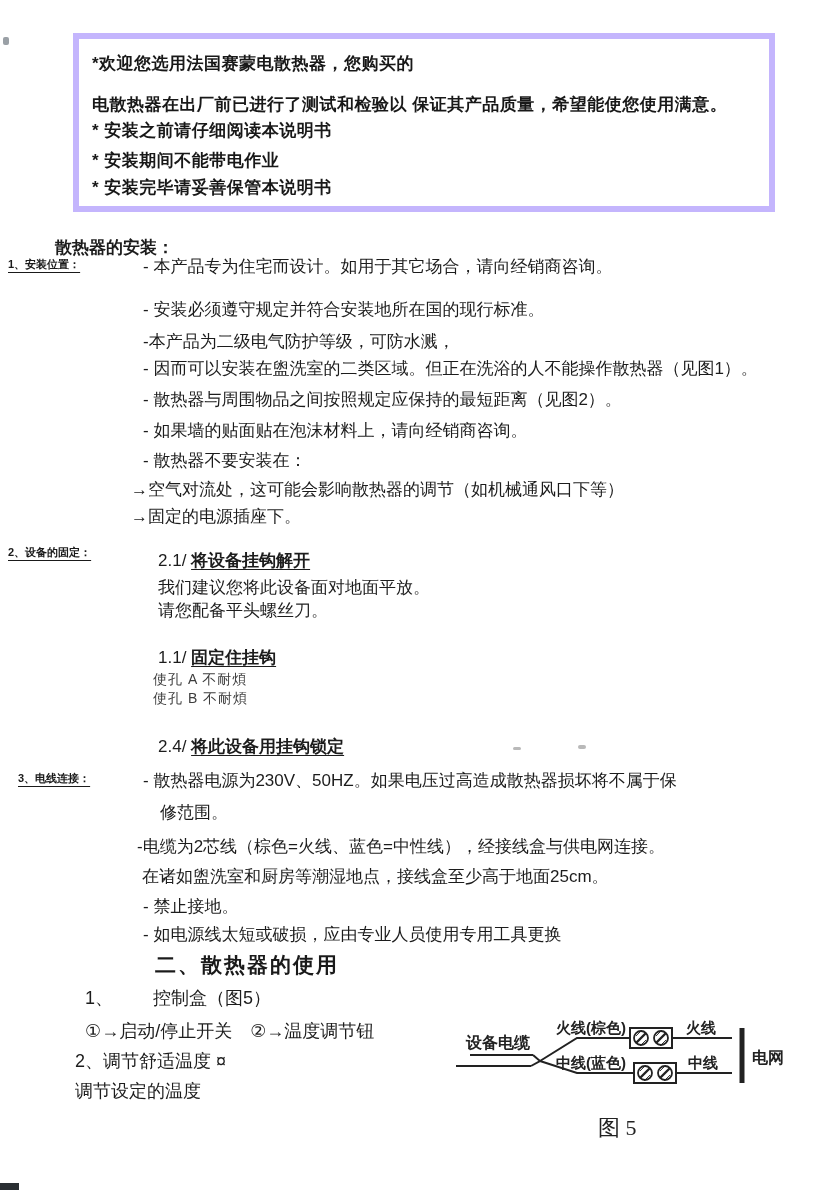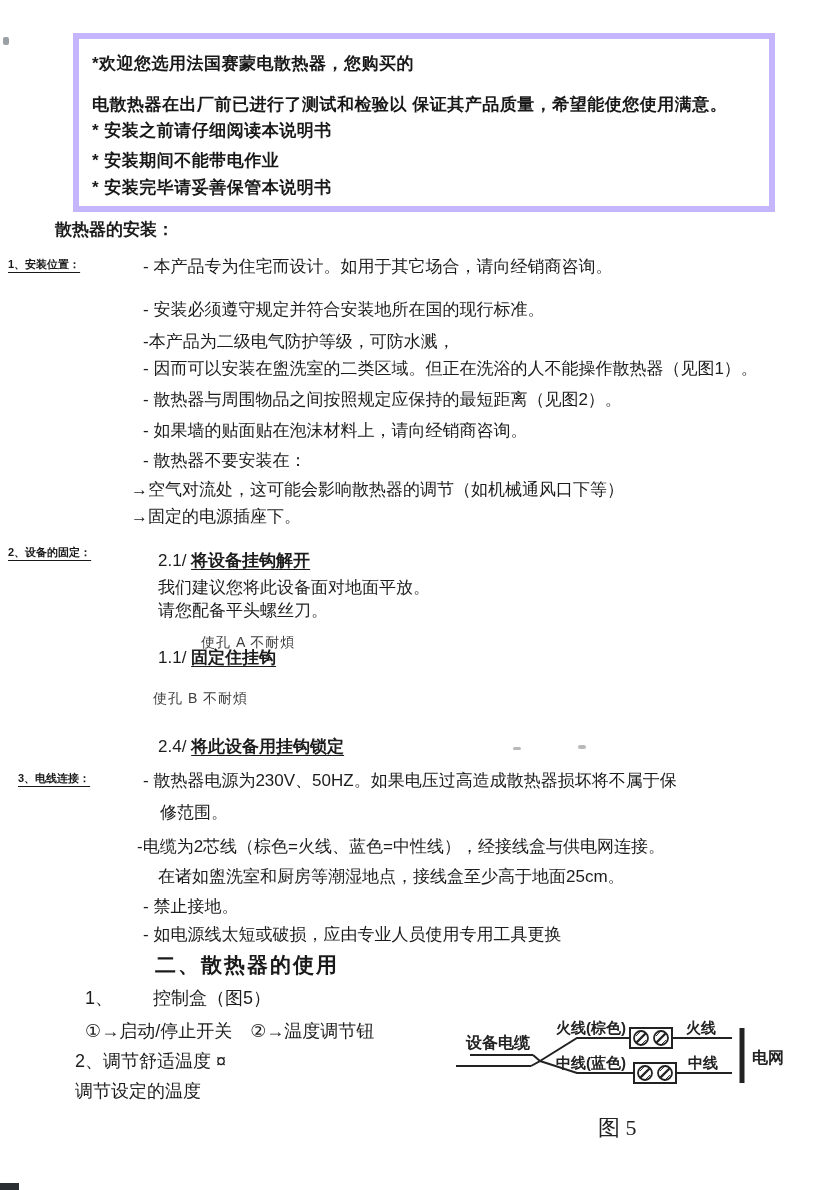--- a/index.html
+++ b/index.html
@@ -32,21 +32,21 @@
 <body>
 
 <div class="notice-box">
   <div class="line" style="top:13px;">*欢迎您选用法国赛蒙电散热器，您购买的</div>
   <div class="line" style="top:46px;margin-top:8px;">电散热器在出厂前已进行了测试和检验以 保证其产品质量，希望能使您使用满意。</div>
   <div class="line" style="top:80px;">* 安装之前请仔细阅读本说明书</div>
   <div class="line" style="top:110px;">* 安装期间不能带电作业</div>
   <div class="line" style="top:137px;">* 安装完毕请妥善保管本说明书</div>
 </div>
 
-<div class="abs txt semibold" style="left:55px;top:220px;">散热器的安装：</div>
+<div class="abs txt semibold" style="left:55px;top:238px;">散热器的安装：</div>
 
 <div class="abs sec-label" style="left:8px;top:257px;">1、安装位置：</div>
 <div class="abs txt" style="left:143px;top:257px;">- 本产品专为住宅而设计。如用于其它场合，请向经销商咨询。</div>
 <div class="abs txt" style="left:143px;top:300px;">- 安装必须遵守规定并符合安装地所在国的现行标准。</div>
 <div class="abs txt" style="left:143px;top:332px;">-本产品为二级电气防护等级，可防水溅，</div>
 <div class="abs txt" style="left:143px;top:359px;">- 因而可以安装在盥洗室的二类区域。但正在洗浴的人不能操作散热器（见图1）。</div>
 <div class="abs txt" style="left:143px;top:390px;">- 散热器与周围物品之间按照规定应保持的最短距离（见图2）。</div>
 <div class="abs txt" style="left:143px;top:421px;">- 如果墙的贴面贴在泡沫材料上，请向经销商咨询。</div>
 <div class="abs txt" style="left:143px;top:451px;">- 散热器不要安装在：</div>
 <div class="abs txt" style="left:131px;top:480px;">→空气对流处，这可能会影响散热器的调节（如机械通风口下等）</div>
@@ -55,34 +55,34 @@
 <div class="abs sec-label" style="left:8px;top:545px;">2、设备的固定：</div>
 <div class="abs txt" style="left:158px;top:551px;">
   <span>2.1/ </span><span class="step-title">将设备挂钩解开</span>
 </div>
 <div class="abs txt" style="left:158px;top:578px;">我们建议您将此设备面对地面平放。</div>
 <div class="abs txt" style="left:158px;top:601px;">请您配备平头螺丝刀。</div>
 
 <div class="abs txt" style="left:158px;top:648px;">
   <span>1.1/ </span><span class="step-title">固定住挂钩</span>
 </div>
-<div class="abs small-note" style="left:153px;top:634px;margin-left:48px;">使孔 A 不耐煩</div>
+<div class="abs small-note" style="left:153px;top:671px;">使孔 A 不耐煩</div>
 <div class="abs small-note" style="left:153px;top:690px;">使孔 B 不耐煩</div>
 
 <div class="abs txt" style="left:158px;top:737px;">
   <span>2.4/ </span><span class="step-title">将此设备用挂钩锁定</span>
 </div>
 <div class="speck" style="left:513px;top:747px;width:8px;height:3px;"></div>
 <div class="speck" style="left:578px;top:745px;width:8px;height:4px;"></div>
 
 <div class="abs sec-label" style="left:18px;top:771px;">3、电线连接：</div>
 <div class="abs txt" style="left:143px;top:771px;">- 散热器电源为230V、50HZ。如果电压过高造成散热器损坏将不属于保</div>
 <div class="abs txt" style="left:160px;top:803px;">修范围。</div>
 <div class="abs txt" style="left:137px;top:837px;">-电缆为2芯线（棕色=火线、蓝色=中性线），经接线盒与供电网连接。</div>
-<div class="abs txt" style="left:158px;top:867px;">在诸如盥洗室和厨房等潮湿地点，接线盒至少高于地面25cm。</div>
+<div class="abs txt" style="left:142px;top:867px;">在诸如盥洗室和厨房等潮湿地点，接线盒至少高于地面25cm。</div>
 <div class="abs txt" style="left:143px;top:897px;">- 禁止接地。</div>
 <div class="abs txt" style="left:143px;top:925px;">- 如电源线太短或破损，应由专业人员使用专用工具更换</div>
 
 <div class="abs part2" style="left:155px;top:951px;">二、散热器的使用</div>
 <div class="abs txt" style="left:85px;top:988px;font-size:18px;">1、</div>
 <div class="abs txt" style="left:153px;top:988px;font-size:18px;">控制盒（图5）</div>
 <div class="abs txt" style="left:85px;top:1021px;font-size:18px;">①→启动/停止开关　②→温度调节钮</div>
 <div class="abs txt" style="left:75px;top:1051px;font-size:18px;">2、调节舒适温度 ¤</div>
 <div class="abs txt" style="left:75px;top:1081px;font-size:18px;">调节设定的温度</div>
 

